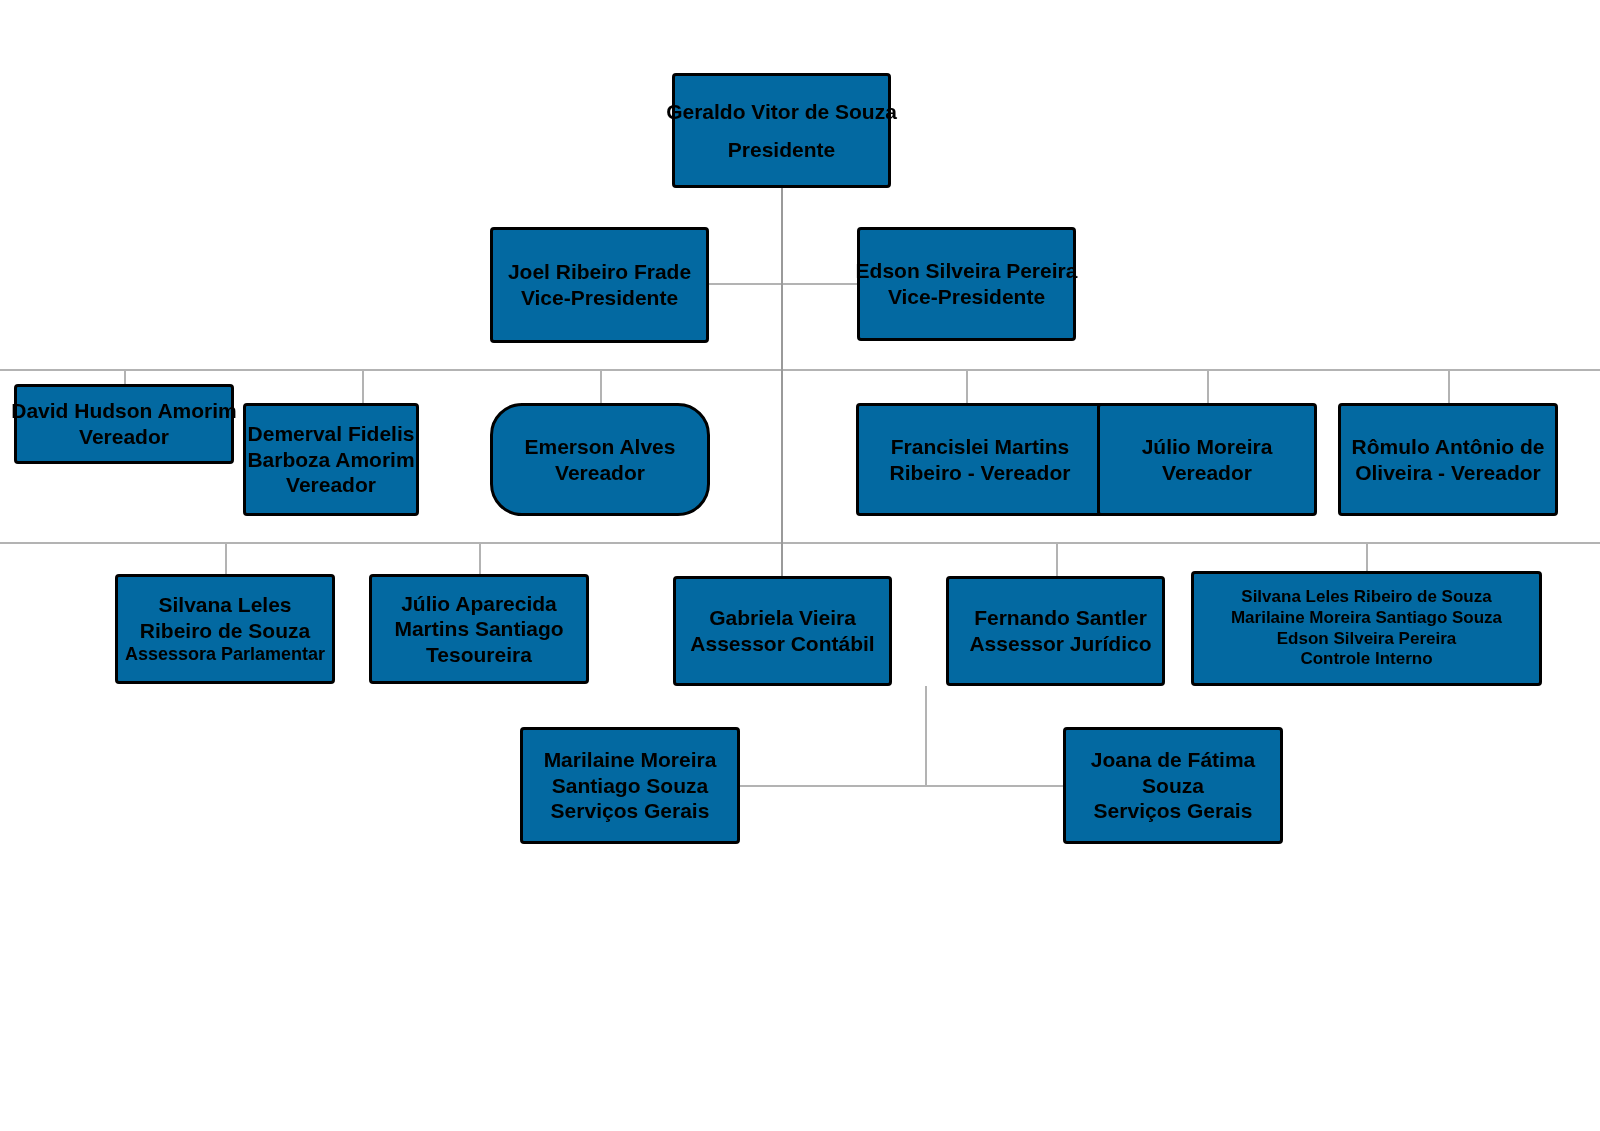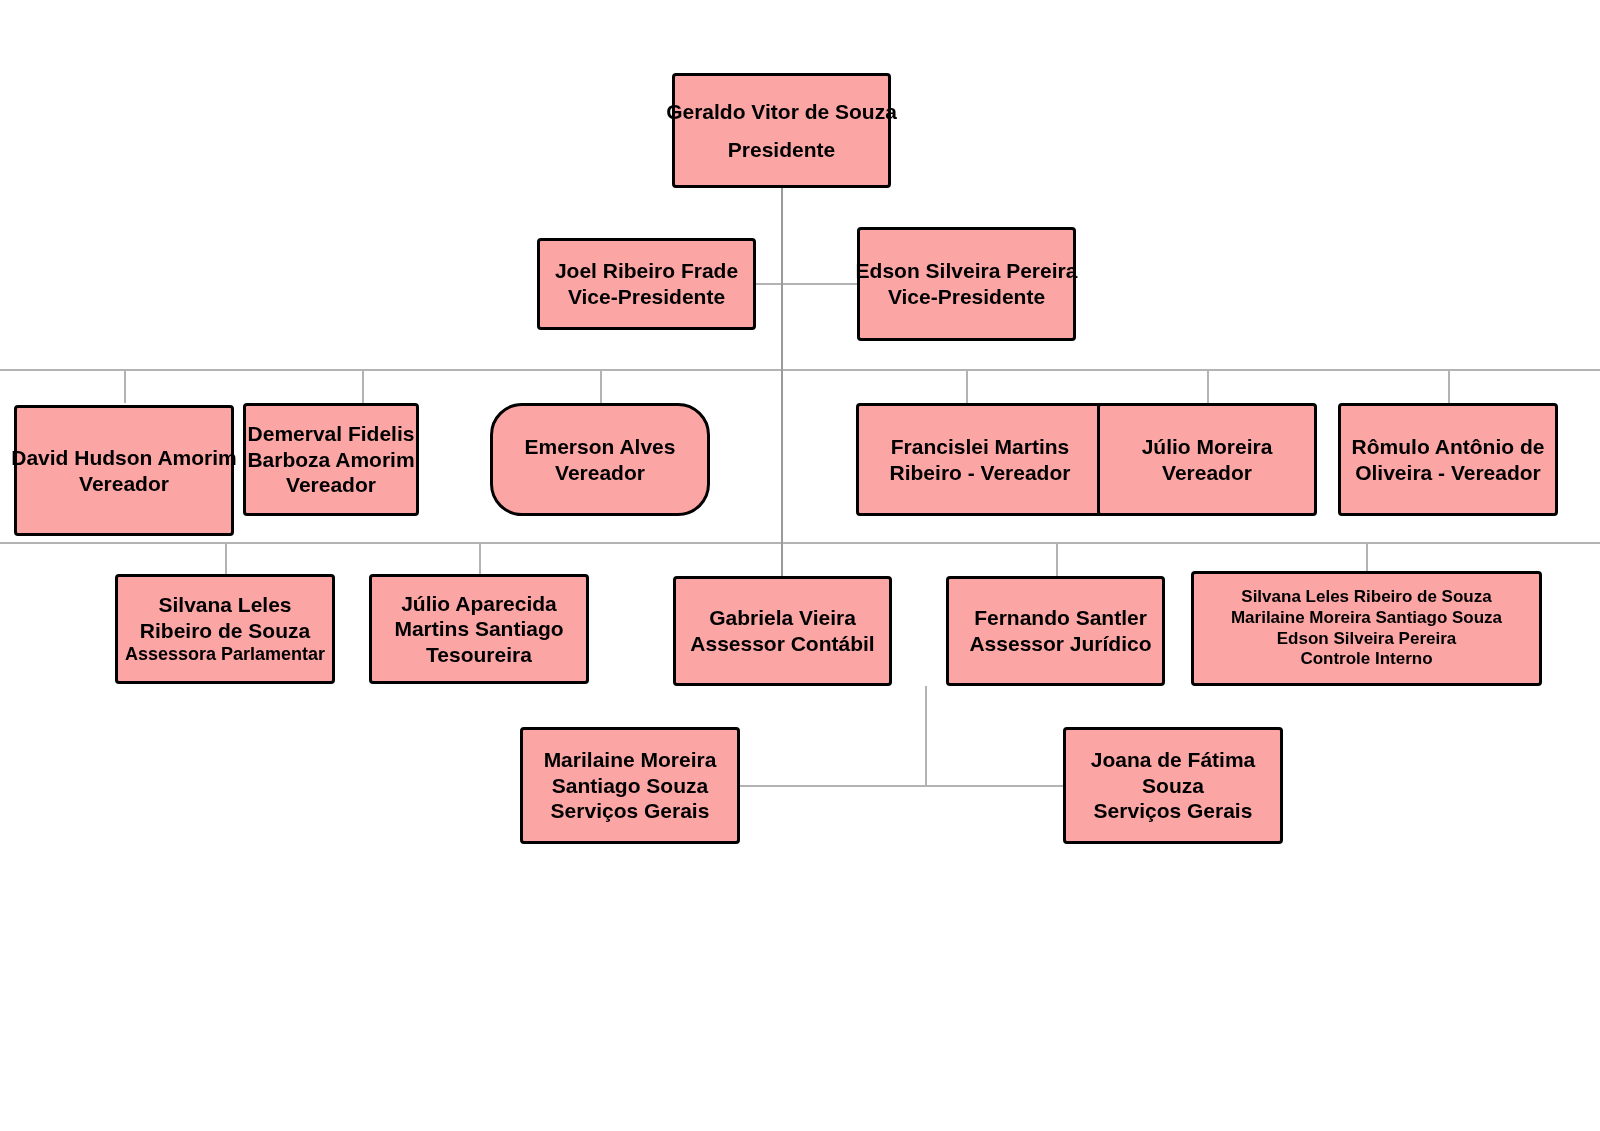--- a/index.html
+++ b/index.html
@@ -14,21 +14,21 @@
   #chart-canvas {
     position: relative;
     width: 1600px;
     height: 1131px;
     background: #ffffff;
     overflow: hidden;
   }
   .node {
     position: absolute;
     box-sizing: border-box;
-    background: #fca5a5;
+    background: #0369a1;
     border: 3px solid #000000;
     border-radius: 4px;
     display: flex;
     flex-direction: column;
     align-items: center;
     justify-content: center;
     text-align: center;
     font-weight: bold;
     z-index: 3;
     line-height: 1.22;
@@ -89,31 +89,31 @@
 
   <div class="vline" style="left:925px; top:686px; height:100px;"></div>
 
   <div class="hbar" style="left:740px; top:785px; width:325px;"></div>
 
   <div class="node fs-21 gap-wide" style="left:672px; top:73px; width:219px; height:115px;">
     <span class="line">Geraldo Vitor de Souza</span>
     <span class="line">Presidente</span>
   </div>
 
-  <div class="node fs-21" style="left:490px; top:238px; width:219px; height:92px;margin-left:47px;">
+  <div class="node fs-21" style="left:490px; top:227px; width:219px; height:116px;">
     <span class="line">Joel Ribeiro Frade</span>
     <span class="line">Vice-Presidente</span>
   </div>
 
   <div class="node fs-21" style="left:857px; top:227px; width:219px; height:114px;">
     <span class="line">Edson Silveira Pereira</span>
     <span class="line">Vice-Presidente</span>
   </div>
 
-  <div class="node fs-21" style="left:14px; top:405px; width:220px; height:131px;">
+  <div class="node fs-21" style="left:14px; top:384px; width:220px; height:80px;">
     <span class="line">David Hudson Amorim</span>
     <span class="line">Vereador</span>
   </div>
 
   <div class="node fs-21" style="left:243px; top:403px; width:176px; height:113px;">
     <span class="line">Demerval Fidelis</span>
     <span class="line">Barboza Amorim</span>
     <span class="line">Vereador</span>
   </div>
 

